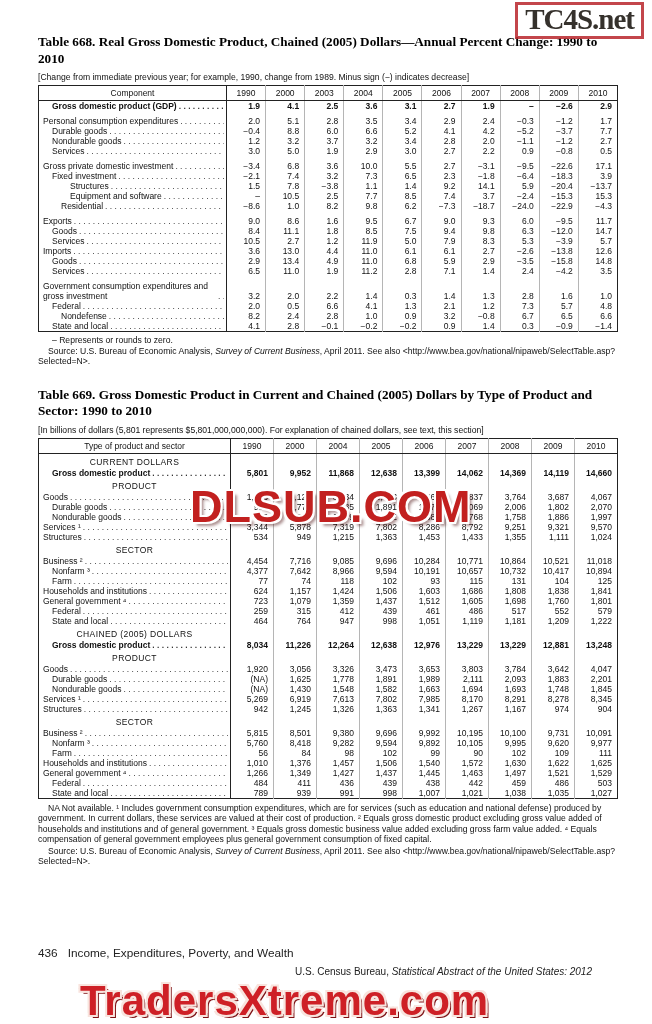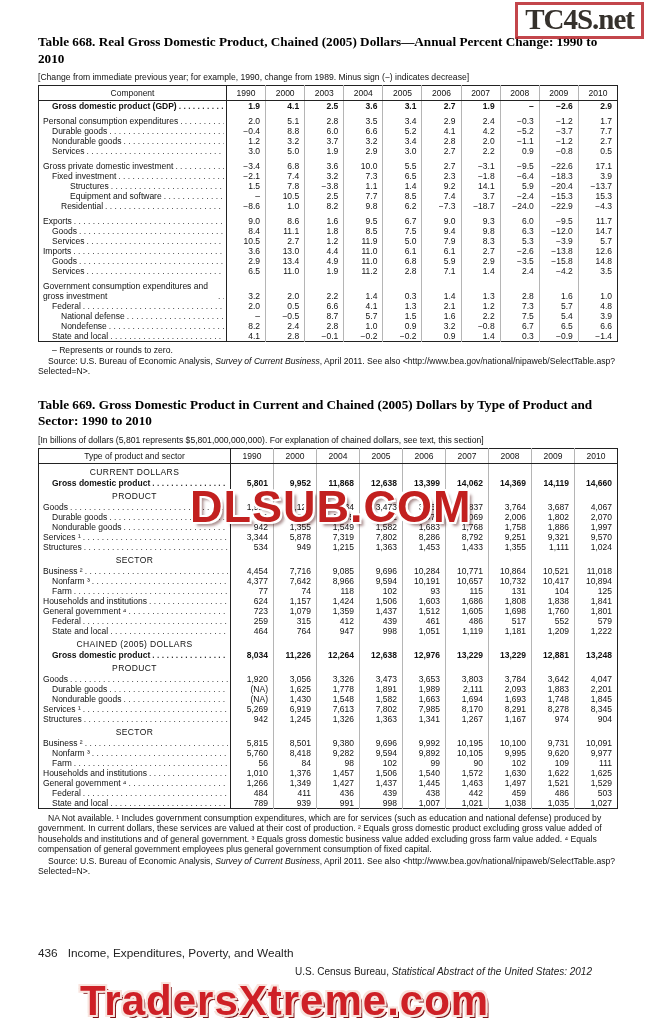--- a/index.html
+++ b/index.html
@@ -480,38 +480,20 @@
           <td class="num">1.3</td>
           <td class="num">2.1</td>
           <td class="num">1.2</td>
           <td class="num">7.3</td>
           <td class="num">5.7</td>
           <td class="num">4.8</td>
         </tr>
         <tr class="data">
           <td class="stub">
             <div class="stubflex" style="padding-left: 18px;">
-              <span class="lbl">National defense</span>
-              <span class="leader"></span>
-            </div>
-          </td>
-          <td class="num first">–</td>
-          <td class="num">−0.5</td>
-          <td class="num">8.7</td>
-          <td class="num">5.7</td>
-          <td class="num">1.5</td>
-          <td class="num">1.6</td>
-          <td class="num">2.2</td>
-          <td class="num">7.5</td>
-          <td class="num">5.4</td>
-          <td class="num">3.9</td>
-        </tr>
-        <tr class="data">
-          <td class="stub">
-            <div class="stubflex" style="padding-left: 18px;">
               <span class="lbl">Nondefense</span>
               <span class="leader"></span>
             </div>
           </td>
           <td class="num first">8.2</td>
           <td class="num">2.4</td>
           <td class="num">2.8</td>
           <td class="num">1.0</td>
           <td class="num">0.9</td>
           <td class="num">3.2</td>

